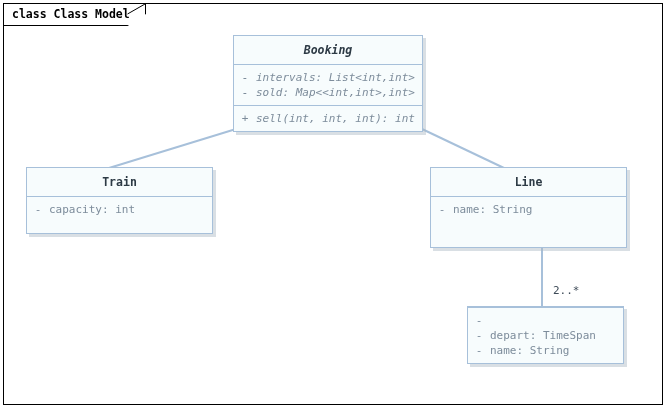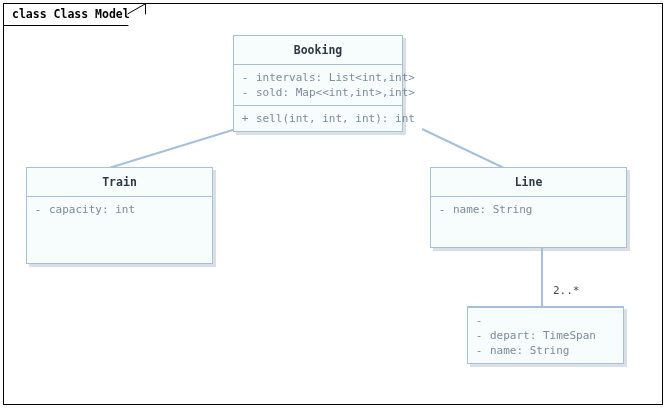--- a/index.html
+++ b/index.html
@@ -142,41 +142,41 @@
   </svg>
 
   <div id="frame-tab">
     <div id="frame-tab-inner"></div>
   </div>
   <svg id="frame-tab-diagonal" viewBox="0 0 150 26" width="150" height="26">
     <line x1="123.5" y1="10" x2="141" y2="0" stroke="#000000" stroke-width="1"></line>
   </svg>
   <div id="frame-tab-label">class Class Model</div>
 
-  <div class="uml-class" style="left:229px; top:31px; width:170px;">
+  <div class="uml-class" style="left:229px; top:31px; width:190px;font-style:italic;">
     <div class="uml-title">Booking</div>
     <div class="uml-compartment">
       <div class="uml-member">
         <span class="uml-vis">-</span>
         <span class="uml-sig">intervals: List&lt;int,int&gt;</span>
       </div>
       <div class="uml-member">
         <span class="uml-vis">-</span>
         <span class="uml-sig">sold: Map&lt;&lt;int,int&gt;,int&gt;</span>
       </div>
     </div>
     <div class="uml-compartment">
       <div class="uml-member">
         <span class="uml-vis">+</span>
         <span class="uml-sig">sell(int, int, int): int</span>
       </div>
     </div>
   </div>
 
-  <div class="uml-class" style="left:22px; top:163px; width:187px; height:97px;">
+  <div class="uml-class" style="left:22px; top:163px; width:187px; height:67px;">
     <div class="uml-title">Train</div>
     <div class="uml-compartment">
       <div class="uml-member">
         <span class="uml-vis">-</span>
         <span class="uml-sig">capacity: int</span>
       </div>
     </div>
   </div>
 
   <div class="uml-class" style="left:426px; top:163px; width:197px; height:81px;">

